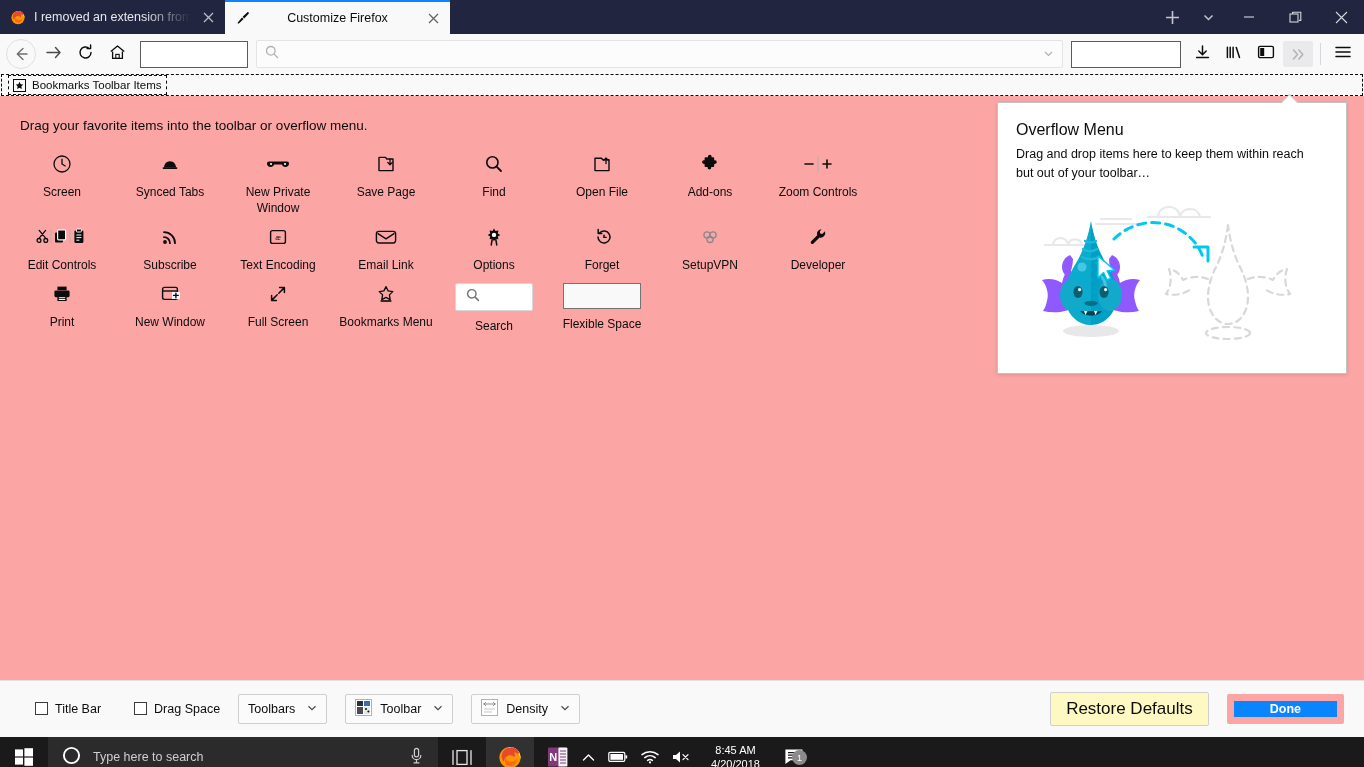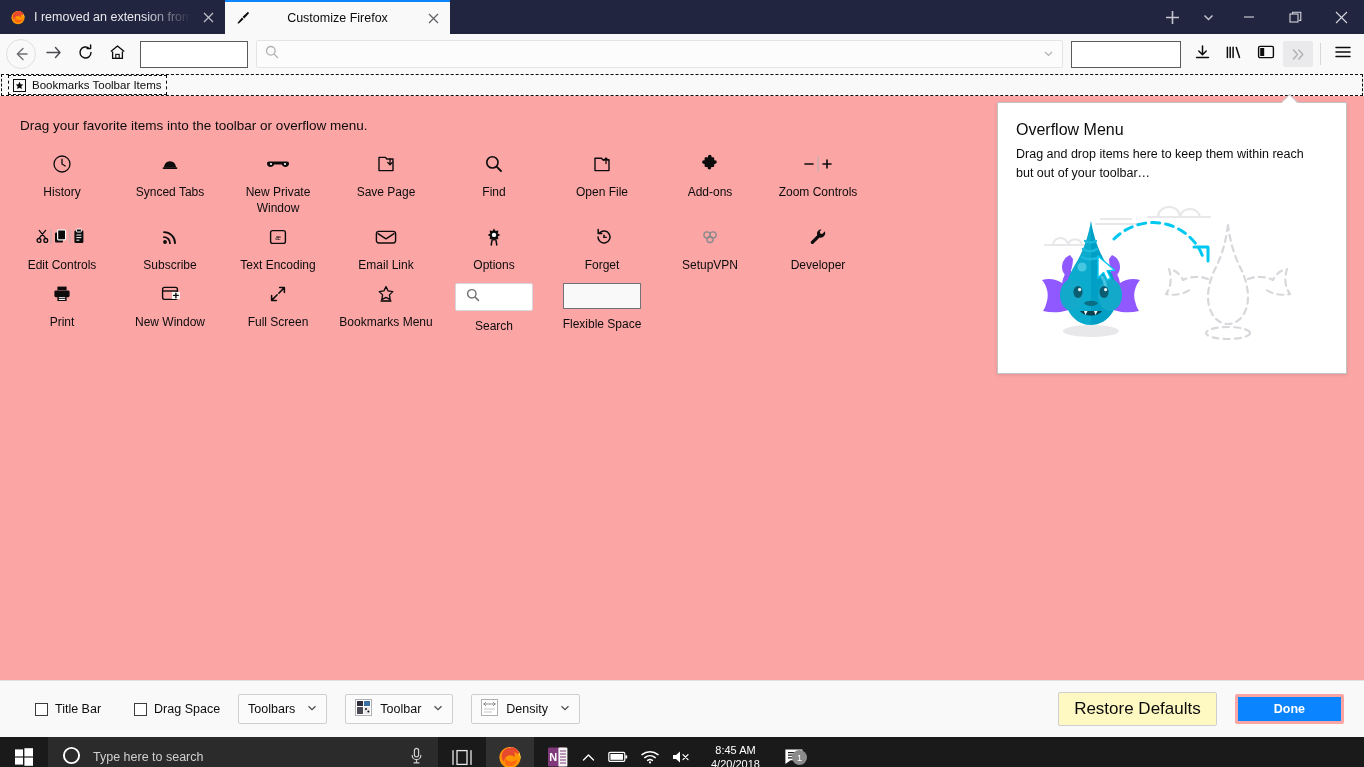--- a/index.html
+++ b/index.html
@@ -152,36 +152,36 @@
     font-size:12.5px; color:#0c0c0d; padding:6px 26px 0 18px;
     line-height:19px;
   }
   .ovf-art { position:absolute; left:0; top:90px; width:350px; height:175px; }
 
   
   .bottombar {
     height:57px; background:#f9f9fa; border-top:1px solid #e1e1e3;
     display:flex; align-items:center; padding:0 20px; gap:18px;
   }
-  .chk { display:flex; align-items:flex-end; gap:7px; font-size:12.5px; color:#0c0c0d;padding-left:15px; }
+  .chk { display:flex; align-items:flex-start; gap:7px; font-size:12.5px; color:#0c0c0d;padding-left:15px; }
   .chkbox { width:13px;height:13px;border:1px solid #3c3c3c;background:#fff; }
   .dropbtn {
     height:30px; border:1px solid #cfcfd2; background:#fbfbfc;
     border-radius:2px; display:flex; align-items:center; gap:8px;
     padding:0 9px; font-size:12.5px; color:#0c0c0d;
   }
   .dropbtn .chev { color:#4a4a4f; font-size:9px; margin-left:4px; }
   .spacer { flex:1; }
   .btn-secondary {
     height:34px; padding:0 15px; border:1px solid #cfcfd2; background:#fef9c3;
     border-radius:2px; font-size:17px; color:#0c0c0d;
     display:flex;align-items:center;
   }
   .btn-primary {
-    height:30px; padding:0 36px; background:#0a84ff; border:3px solid #fca5a5;
+    height:30px; padding:0 36px; background:#0a84ff; border:7px solid #fca5a5;
     border-radius:2px; font-size:12.5px; color:#fff; font-weight:bold;
     display:flex;align-items:center;
   }
 
   
   .taskbar {
     height:40px; background:#1a1a1a; display:flex; align-items:center;
     position:relative;
   }
   .tb-start {
@@ -401,21 +401,21 @@
 
   <div class="palette">
 
     <div class="pal-item">
       <span class="pal-icon">
         <svg width="20" height="20" viewBox="0 0 20 20">
             <circle cx="10" cy="10" r="8" fill="none" stroke="#0c0c0d" stroke-width="1.3"></circle>
             <path d="M10 5.2V10l3.2 2" stroke="#0c0c0d" stroke-width="1.3" fill="none" stroke-linecap="round"></path>
           </svg>
       </span>
-      <span class="pal-label">History</span>
+      <span class="pal-label">Screen</span>
     </div>
 
     <div class="pal-item">
       <span class="pal-icon">
         <svg width="20" height="20" viewBox="0 0 20 20">
             <path d="M4 13.6c0-3.6 2.6-6.4 6-6.4s6 2.8 6 6.4z" fill="#0c0c0d"></path>
             <rect x="2.6" y="13.2" width="14.8" height="1.8" rx=".9" fill="#0c0c0d"></rect>
           </svg>
       </span>
       <span class="pal-label">Synced Tabs</span>

